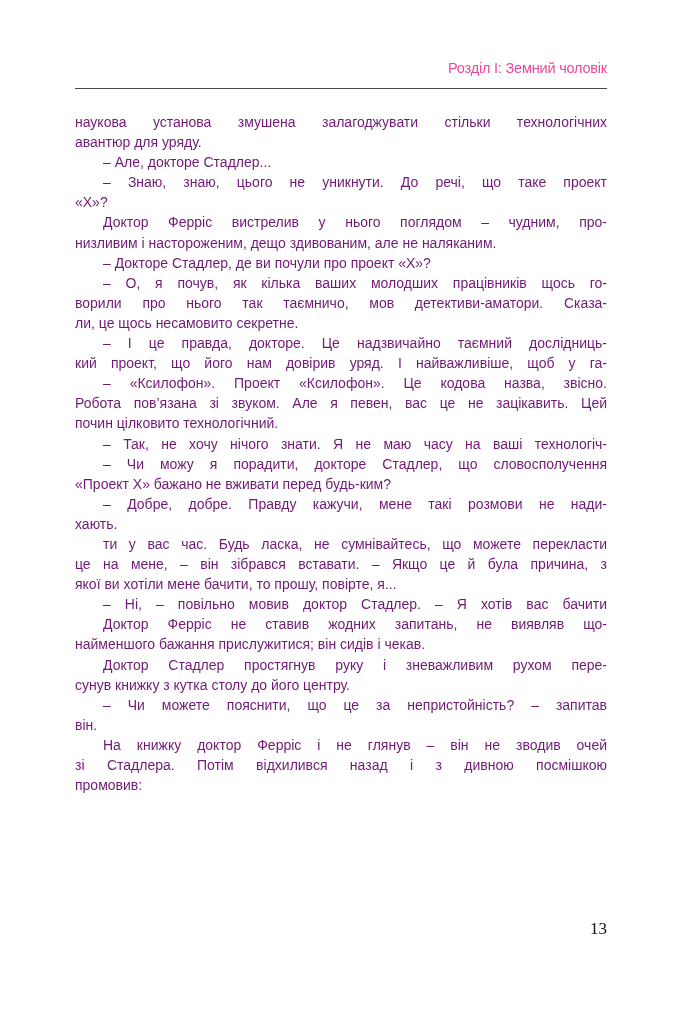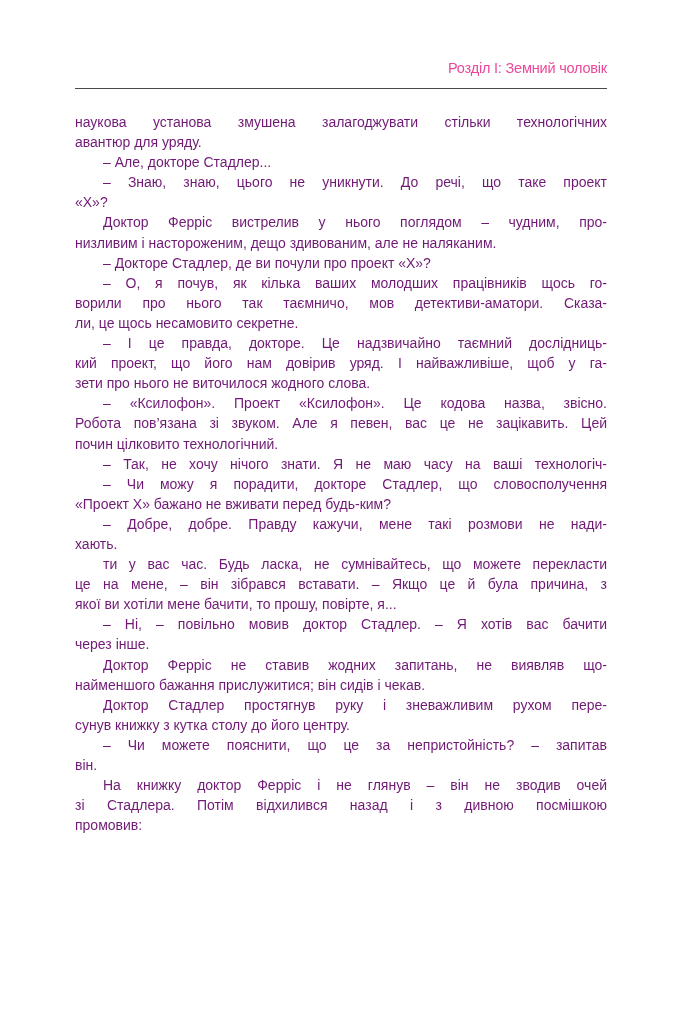--- a/index.html
+++ b/index.html
@@ -93,21 +93,20 @@
         <div class="line last">– Докторе Стадлер, де ви почули про проект «Х»?</div>
       </div>
       <div class="para indent">
         <div class="line">– О, я почув, як кілька ваших молодших працівників щось го-</div>
         <div class="line">ворили про нього так таємничо, мов детективи-аматори. Сказа-</div>
         <div class="line last">ли, це щось несамовито секретне.</div>
       </div>
       <div class="para indent">
         <div class="line">– І це правда, докторе. Це надзвичайно таємний дослідниць-</div>
         <div class="line">кий проект, що його нам довірив уряд. І найважливіше, щоб у га-</div>
-        <div class="line last">зети про нього не виточилося жодного слова.</div>
       </div>
       <div class="para indent">
         <div class="line">– «Ксилофон». Проект «Ксилофон». Це кодова назва, звісно.</div>
         <div class="line">Робота пов’язана зі звуком. Але я певен, вас це не зацікавить. Цей</div>
         <div class="line last">почин цілковито технологічний.</div>
       </div>
       <div class="para indent">
         <div class="line">– Так, не хочу нічого знати. Я не маю часу на ваші технологіч-</div>
       </div>
       <div class="para indent">
@@ -118,33 +117,33 @@
         <div class="line">– Добре, добре. Правду кажучи, мене такі розмови не нади-</div>
         <div class="line last">хають.</div>
       </div>
       <div class="para indent">
         <div class="line">ти у вас час. Будь ласка, не сумнівайтесь, що можете перекласти</div>
         <div class="line">це на мене, – він зібрався вставати. – Якщо це й була причина, з</div>
         <div class="line last">якої ви хотіли мене бачити, то прошу, повірте, я...</div>
       </div>
       <div class="para indent">
         <div class="line">– Ні, – повільно мовив доктор Стадлер. – Я хотів вас бачити</div>
-        <div class="line last">через інше.</div>
       </div>
       <div class="para indent">
         <div class="line">Доктор Ферріс не ставив жодних запитань, не виявляв що-</div>
         <div class="line last">найменшого бажання прислужитися; він сидів і чекав.</div>
       </div>
       <div class="para indent">
         <div class="line">Доктор Стадлер простягнув руку і зневажливим рухом пере-</div>
         <div class="line last">сунув книжку з кутка столу до його центру.</div>
       </div>
       <div class="para indent">
         <div class="line">– Чи можете пояснити, що це за непристойність? – запитав</div>
         <div class="line last">він.</div>
       </div>
       <div class="para indent">
         <div class="line">На книжку доктор Ферріс і не глянув – він не зводив очей</div>
         <div class="line">зі Стадлера. Потім відхилився назад і з дивною посмішкою</div>
         <div class="line last">промовив:</div>
       </div>
     </div>
+  <div class="page-number">13</div>
 </div>
 
 </body></html>

